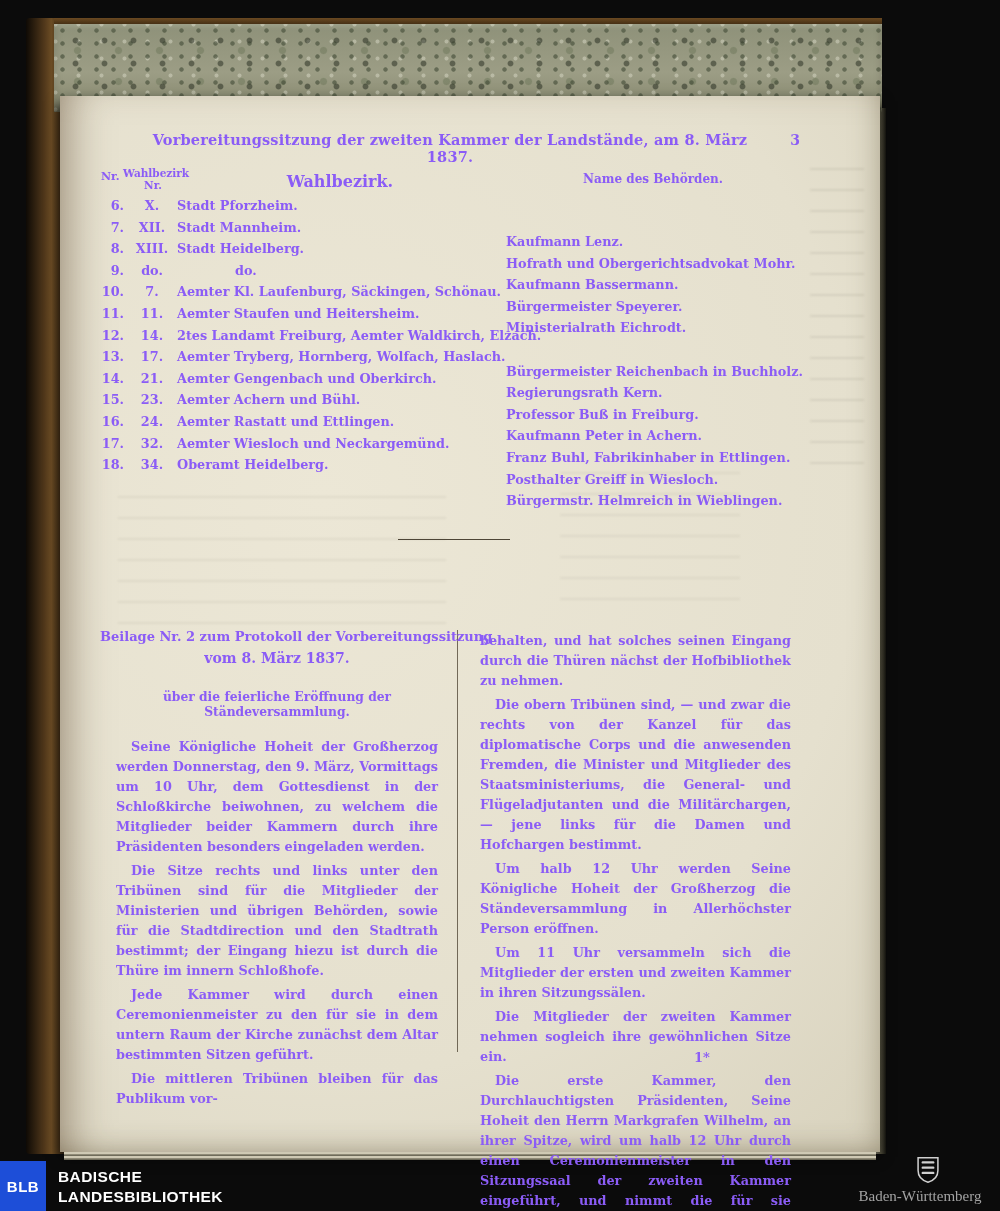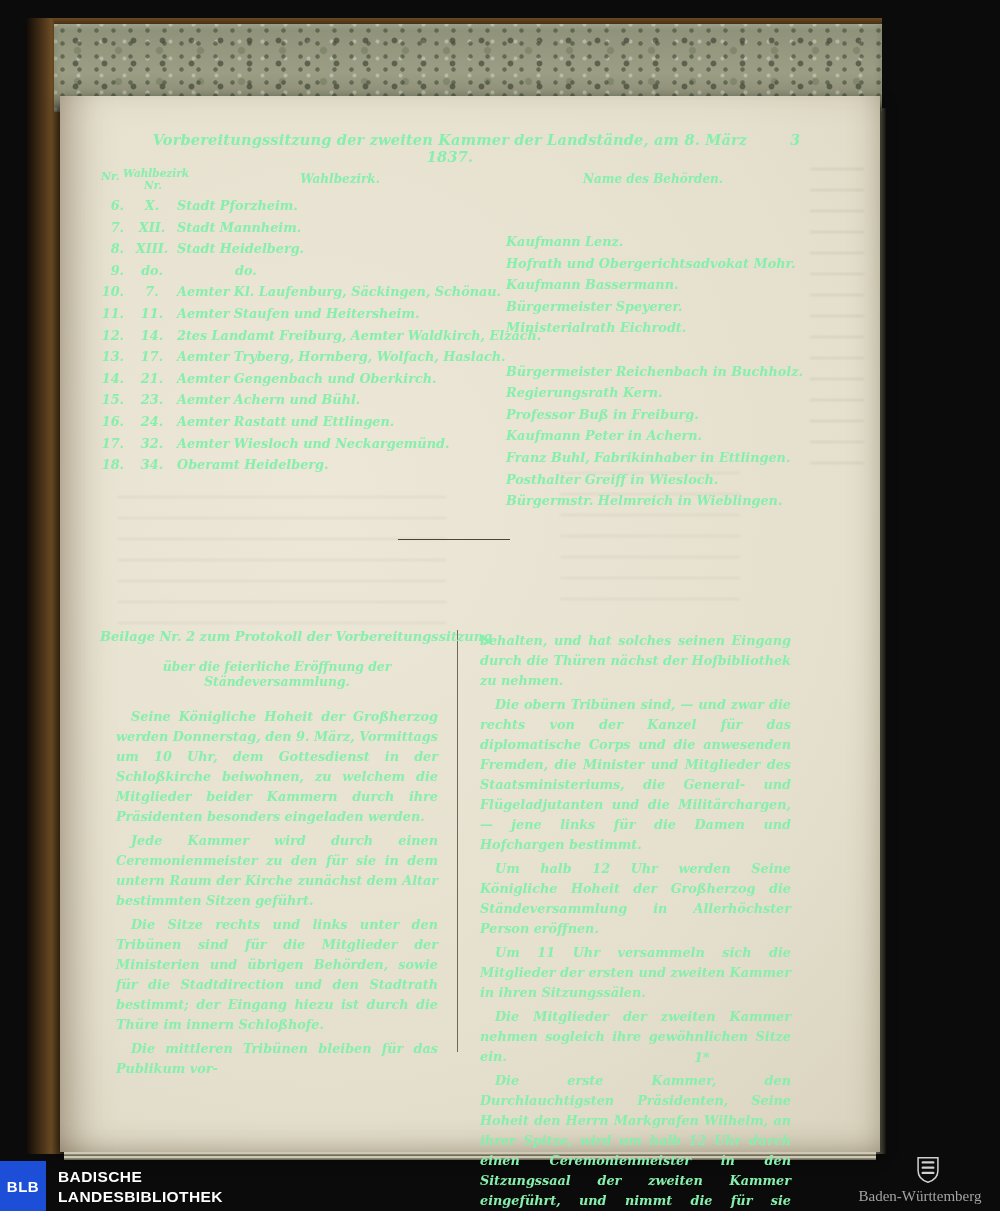--- a/index.html
+++ b/index.html
@@ -48,51 +48,51 @@
   .page-bottom-edges{
     left:64px;top:1152px;width:812px;height:8px;z-index:3;
     background:repeating-linear-gradient(180deg,#cfc9b4 0 2px,#8f8a77 2px 3px,#6f6b5a 3px 4px);
   }
   .ghost{
     z-index:4;opacity:.14;filter:blur(1.1px);pointer-events:none;
     background:repeating-linear-gradient(180deg, rgba(90,85,70,.8) 0 2px, transparent 2px 21px);
   }
 
   
-  .txt{z-index:5;color:#86efac;font-style:italic;}
+  .txt{z-index:5;color:#8b5cf6;}
   .running-head{
     left:150px;top:131px;width:600px;text-align:center;
     font-size:14.5px;font-weight:bold;letter-spacing:.2px;
   }
   .page-number{left:778px;top:132px;width:34px;text-align:center;font-size:14px;font-weight:bold;}
 
   .thead{left:95px;top:166px;width:708px;height:30px;font-weight:bold;}
   .h-nr{position:absolute;left:6px;top:4px;font-size:11px;}
   .h-bnr1{position:absolute;left:28px;top:1px;width:60px;text-align:center;font-size:10.5px;}
   .h-bnr2{position:absolute;left:28px;top:13px;width:60px;text-align:center;font-size:10.5px;}
-  .h-bez{position:absolute;left:80px;top:6px;width:330px;text-align:center;font-size:12px;}
+  .h-bez{position:absolute;left:80px;top:6px;width:330px;text-align:center;font-size:16px;}
   .h-name{position:absolute;left:410px;top:6px;width:296px;text-align:center;font-size:12px;}
 
   .tbody{left:95px;top:198px;width:708px;}
   .trow{display:grid;grid-template-columns:34px 46px 330px auto;height:21.6px;
         font-size:12.8px;font-weight:bold;white-space:nowrap;}
   .c-nr{text-align:right;padding-right:5px;}
   .c-bnr{text-align:center;}
   .c-bez{padding-left:2px;}
   .c-name{padding-left:1px;margin-top:36px;}
 
   .mid-divider{left:398px;top:539px;width:112px;height:1px;background:#4d4536;z-index:5;}
   .col-rule{left:457px;top:630px;width:1px;height:422px;background:rgba(62,52,36,.7);z-index:5;}
 
   .left-col{left:100px;top:626px;width:354px;}
   .right-col{left:464px;top:631px;width:343px;}
   .beilage-h1{font-size:13px;font-weight:bold;text-align:center;white-space:nowrap;line-height:21px;}
   .beilage-h2{font-size:14px;font-weight:bold;text-align:center;line-height:22px;margin-bottom:8px;}
   .program-title{font-size:13.5px;font-weight:bold;text-align:center;letter-spacing:7px;margin:14px 0 0;}
-  .program-sub{font-size:12.3px;font-weight:bold;text-align:center;margin:12px 0 18px;}
+  .program-sub{font-size:12.3px;font-weight:bold;text-align:center;margin:20px 0 18px;}
   .para{font-size:12.8px;font-weight:bold;line-height:20px;text-align:justify;
         text-indent:15px;margin:0 16px 4px;}
   .para.noindent{text-indent:0;}
   .footnote-mark{left:694px;top:1050px;font-size:13px;font-weight:bold;}
 
   
   .blb-box{
     left:0;top:1161px;width:46px;height:50px;z-index:6;background:#1d4ed8;
     display:flex;align-items:center;justify-content:center;
     color:#fff;font-family:"Liberation Sans",sans-serif;font-weight:bold;font-size:15px;letter-spacing:.5px;
@@ -211,24 +211,25 @@
     <span class="c-bez">Oberamt Heidelberg.</span>
     <span class="c-name">Bürgermstr. Helmreich in Wieblingen.</span>
   </div>
 </div>
 
 <div class="abs mid-divider"></div>
 <div class="abs col-rule"></div>
 
 <div class="abs txt left-col">
   <div class="beilage-h1">Beilage Nr. 2 zum Protokoll der Vorbereitungssitzung</div>
+  <div class="beilage-h2">vom 8. März 1837.</div>
   <div class="program-sub">über die feierliche Eröffnung der Ständeversammlung.</div>
   <p class="para">Seine Königliche Hoheit der Großherzog werden Donnerstag, den 9. März, Vormittags um 10 Uhr, dem Gottesdienst in der Schloßkirche beiwohnen, zu welchem die Mitglieder beider Kammern durch ihre Präsidenten besonders eingeladen werden.</p>
+  <p class="para">Die Sitze rechts und links unter den Tribünen sind für die Mitglieder der Ministerien und übrigen Behörden, sowie für die Stadtdirection und den Stadtrath bestimmt; der Eingang hiezu ist durch die Thüre im innern Schloßhofe.</p>
   <p class="para">Jede Kammer wird durch einen Ceremonienmeister zu den für sie in dem untern Raum der Kirche zunächst dem Altar bestimmten Sitzen geführt.</p>
-  <p class="para">Die Sitze rechts und links unter den Tribünen sind für die Mitglieder der Ministerien und übrigen Behörden, sowie für die Stadtdirection und den Stadtrath bestimmt; der Eingang hiezu ist durch die Thüre im innern Schloßhofe.</p>
   <p class="para">Die mittleren Tribünen bleiben für das Publikum vor-</p>
 </div>
 
 <div class="abs txt right-col">
   <p class="para noindent">behalten, und hat solches seinen Eingang durch die Thüren nächst der Hofbibliothek zu nehmen.</p>
   <p class="para">Die obern Tribünen sind, — und zwar die rechts von der Kanzel für das diplomatische Corps und die anwesenden Fremden, die Minister und Mitglieder des Staatsministeriums, die General- und Flügeladjutanten und die Militärchargen, — jene links für die Damen und Hofchargen bestimmt.</p>
   <p class="para">Um halb 12 Uhr werden Seine Königliche Hoheit der Großherzog die Ständeversammlung in Allerhöchster Person eröffnen.</p>
   <p class="para">Um 11 Uhr versammeln sich die Mitglieder der ersten und zweiten Kammer in ihren Sitzungssälen.</p>
   <p class="para">Die Mitglieder der zweiten Kammer nehmen sogleich ihre gewöhnlichen Sitze ein.</p>
   <p class="para">Die erste Kammer, den Durchlauchtigsten Präsidenten, Seine Hoheit den Herrn Markgrafen Wilhelm, an ihrer Spitze, wird um halb 12 Uhr durch einen Ceremonienmeister in den Sitzungssaal der zweiten Kammer eingeführt, und nimmt die für sie bereiteten Plätze ein.</p>

